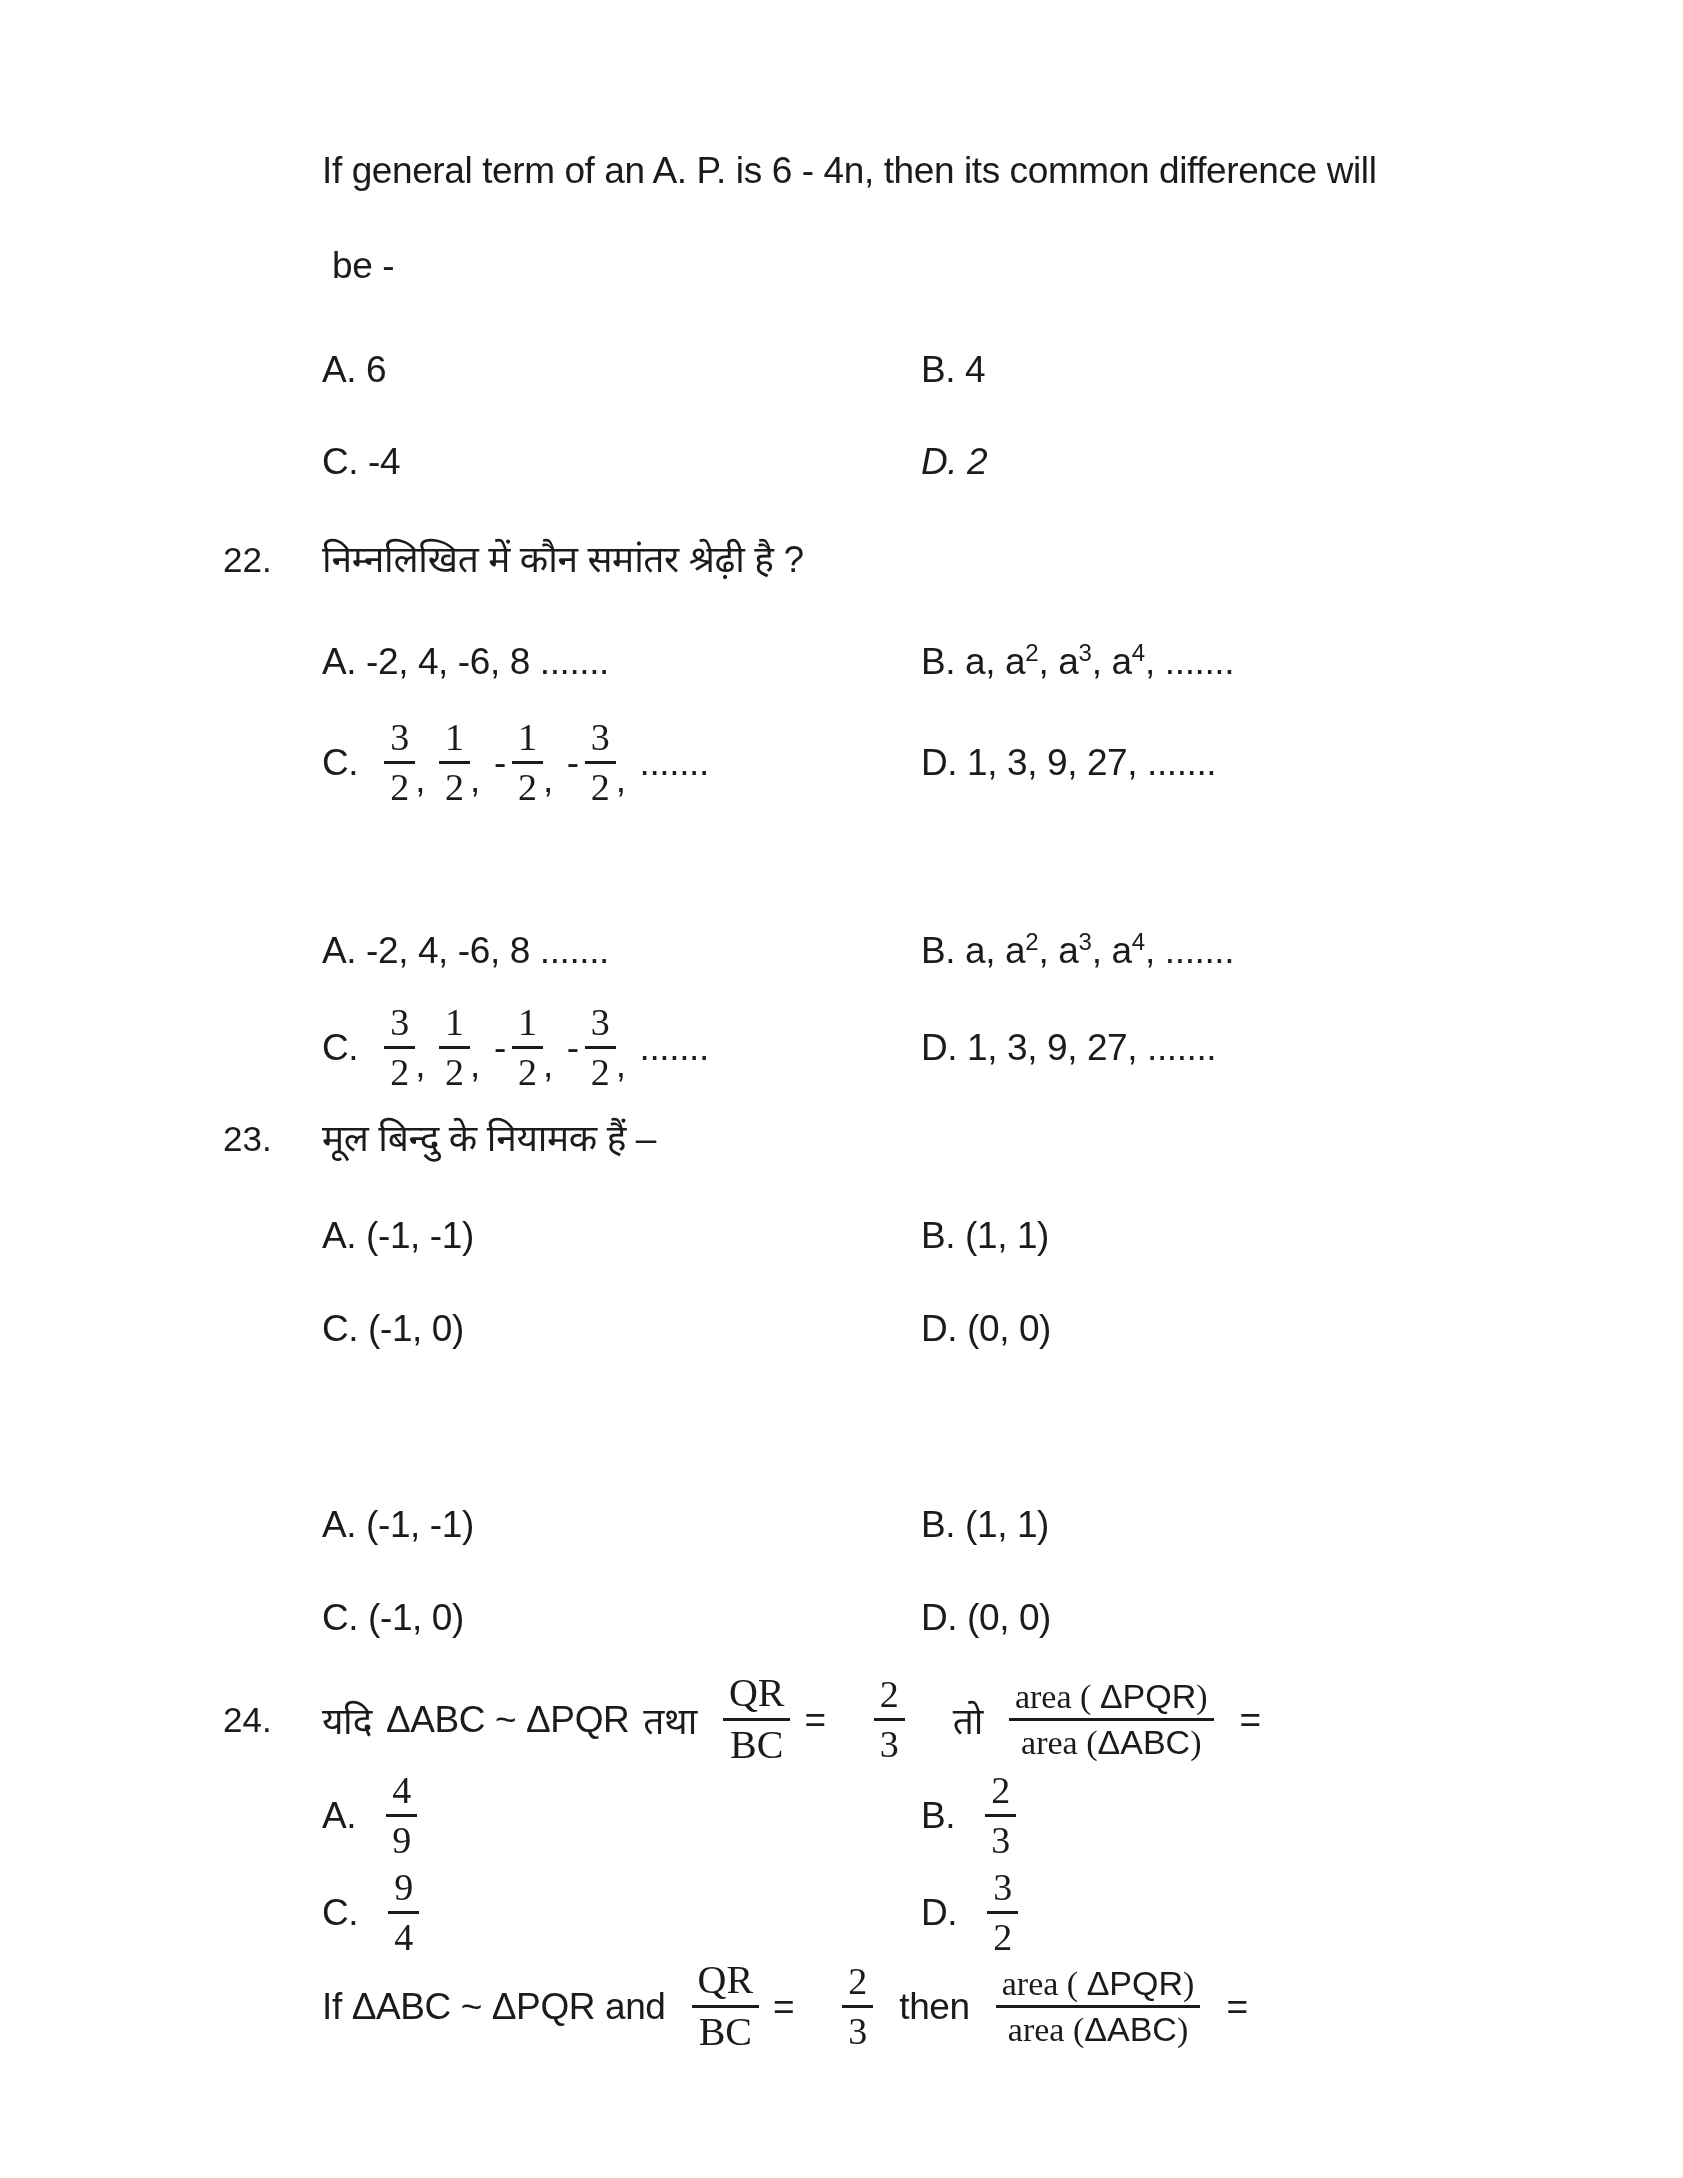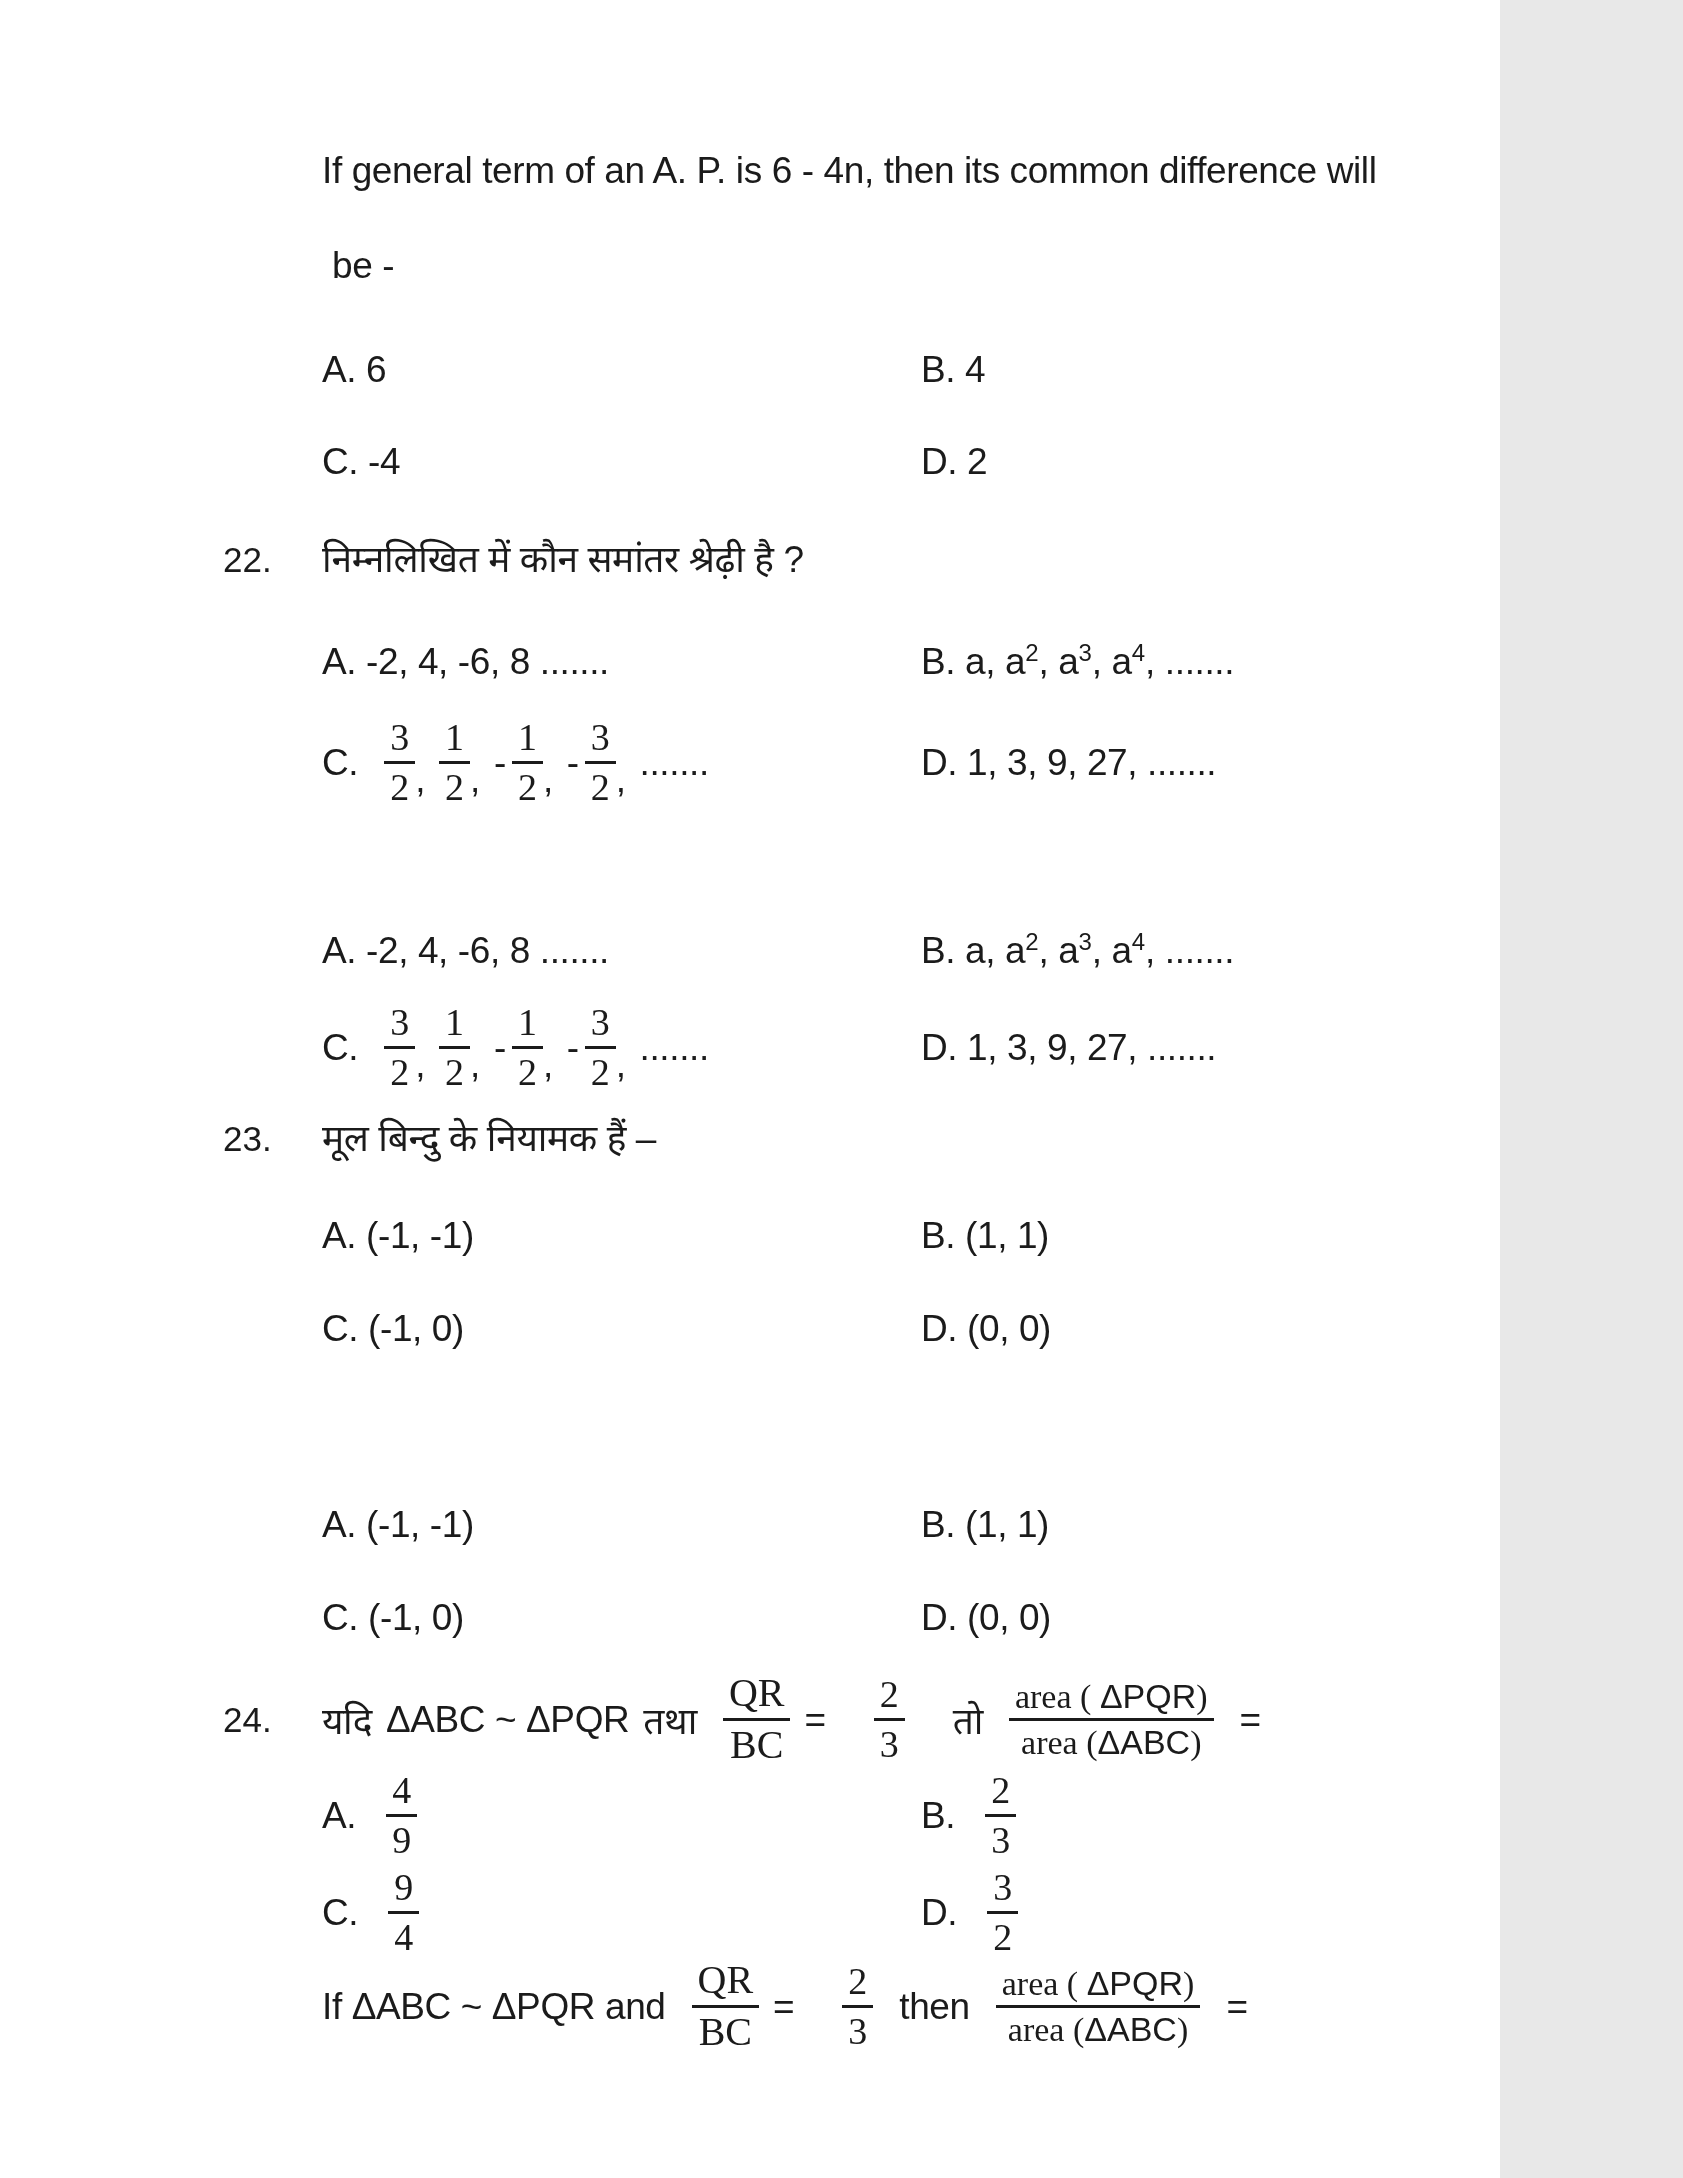--- a/index.html
+++ b/index.html
@@ -1,18 +1,18 @@
 <!DOCTYPE html>
 <html><head>
 <meta charset="utf-8">
 <style>
   html,body{margin:0;padding:0;background:#e8e8e8;}
   .page{
     position:relative;
-    width:1500px;height:2178px;
+    width:1683px;height:2178px;
     background:#ffffff;
     color:#1b1b1b;
     font-family:"Liberation Sans","DejaVu Sans",sans-serif;
     overflow:hidden;
   }
   .line{
     position:absolute;
     white-space:nowrap;
     font-size:37px;
     letter-spacing:-0.4px;
@@ -61,21 +61,21 @@
 </head>
 <body>
 
 <div class="page">
 
   <div class="line" style="left:322px; top:149px;">If general term of an A. P. is 6 - 4n, then its common difference will</div>
   <div class="line" style="left:332px; top:244px;">be -</div>
   <div class="line" style="left:322px; top:348px;">A. 6</div>
   <div class="line" style="left:921px; top:348px;">B. 4</div>
   <div class="line" style="left:322px; top:440px;">C. -4</div>
-  <div class="line" style="left:921px; top:440px;">D. 2</div>
+  <div class="line" style="left:921px; top:440px;font-style:italic;">D. 2</div>
 
   <div class="line" style="left:223px; top:538px;">
     <span class="qnum">22.</span><span class="dev">निम्नलिखित में कौन समांतर श्रेढ़ी है ?</span>
   </div>
 
   <div class="line" style="left:322px; top:640px;">A. -2, 4, -6, 8 .......</div>
   <div class="line" style="left:921px; top:640px;"><span>B. a, a</span><sup>2</sup><span>, a</span><sup>3</sup><span>, a</span><sup>4</sup><span>, .......</span></div>
 
   <div class="vrow" style="left:322px; top:711px; height:103px;">
     <span>C.</span>

